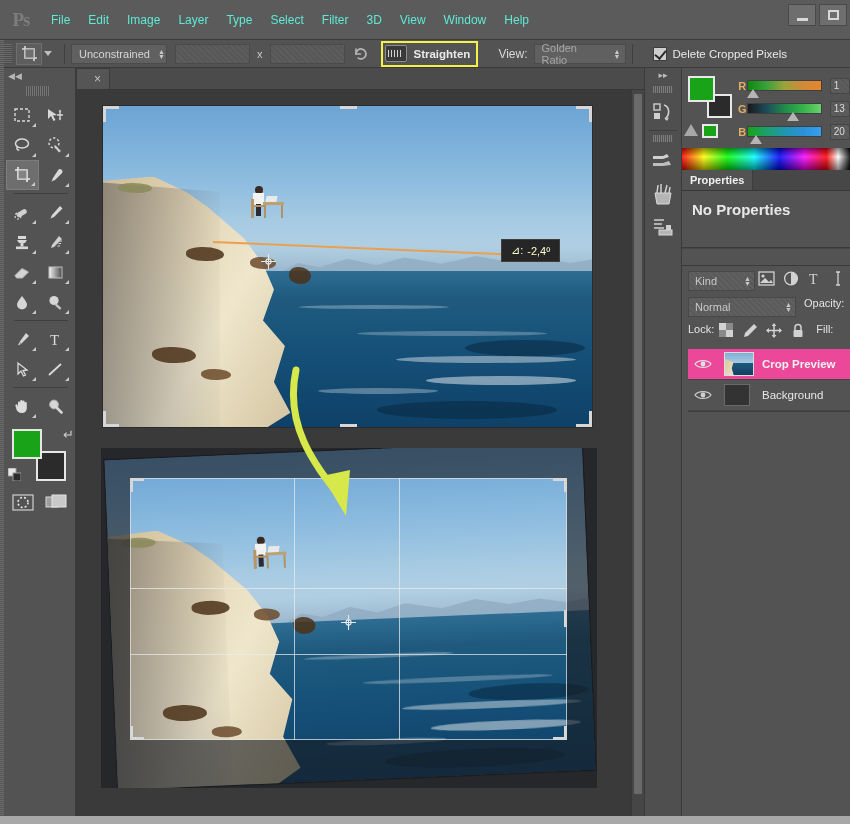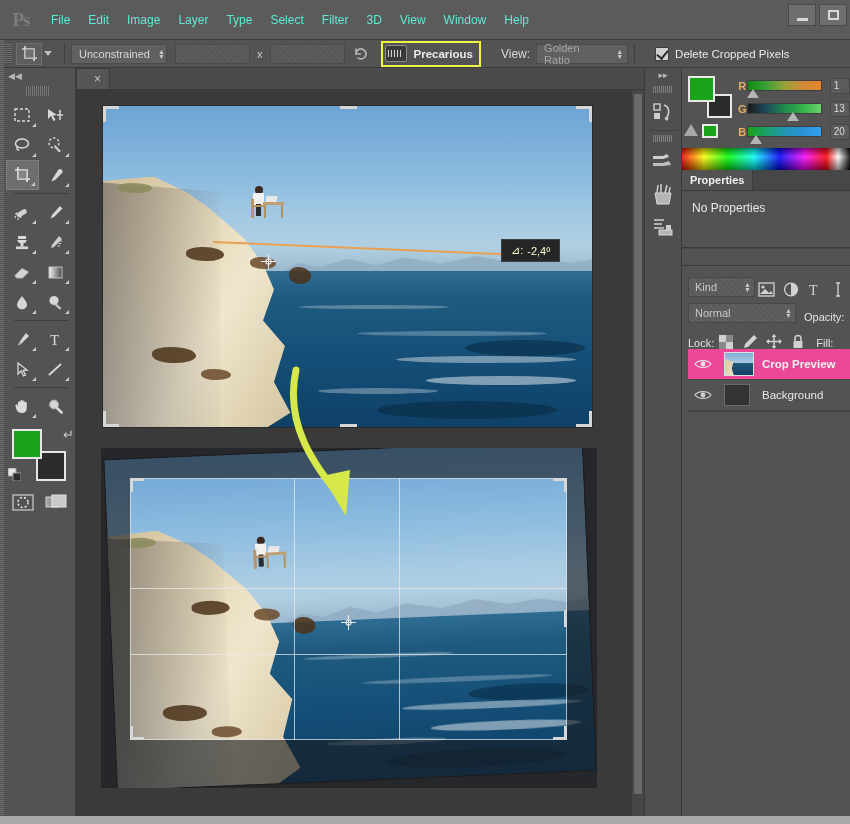--- a/index.html
+++ b/index.html
@@ -309,27 +309,27 @@
       #ff0000 0%, #ffff00 13%, #00ff00 27%, #00ffff 43%,
       #0000ff 58%, #ff00ff 73%, #ff0000 86%, #ffffff 93%, #000000 100%);
   }
   .spectrum:after {
     content:""; position:absolute; left:0; right:0; top:0; bottom:0;
     background: linear-gradient(to bottom, rgba(0,0,0,0.45), rgba(255,255,255,0.15) 40%, rgba(0,0,0,0.5));
   }
 
   
   .props-body { height: 56px; padding: 10px 0 0 10px; }
-  .props-text { font-size: 12px; font-weight: normal; color: #e8e8e8; }
+  .props-text { font-size: 15px; font-weight: bold; color: #e8e8e8; }
   .panel-divider { height: 1px; background: #3a3a3a; }
   .panel-gap { height: 18px; background: #535353; border-top: 1px solid #464646; border-bottom: 1px solid #3a3a3a; }
 
   
   .layers-ctrl { padding: 5px 0 0 6px; }
-  .lrow { display: flex; align-items: flex-end; height: 26px; }
+  .lrow { display: flex; align-items: flex-start; height: 26px; }
   .kind-select {
     width: 72px; height: 20px; background: #5d5d5d; border: 1px solid #484848;
     display: flex; align-items: center; padding: 0 3px 0 6px; font-size: 11px; color: #c8c8c8;
     background-image: repeating-linear-gradient(45deg,#5a5a5a 0 2px,#606060 2px 4px);
   }
   .filter-ico { width: 26px; display: flex; align-items: center; justify-content: center; color: #d0d0d0; }
   .mode-select {
     width: 108px; height: 20px; background: #5d5d5d; border: 1px solid #484848;
     display: flex; align-items: center; padding: 0 3px 0 6px; font-size: 11px; color: #c8c8c8;
     background-image: repeating-linear-gradient(45deg,#5a5a5a 0 2px,#606060 2px 4px);
@@ -415,21 +415,21 @@
 
   <svg class="reset-icon" viewBox="0 0 16 16">
     <path d="M3 8 a5 5 0 1 1 2.2 4.1" stroke="#b4b4b4" stroke-width="1.7" fill="none" stroke-linecap="round"></path>
     <path d="M3 3.2 L3 8 L7.4 8" stroke="#b4b4b4" stroke-width="1.7" fill="none" stroke-linecap="round"></path>
   </svg>
 
   <div class="straighten-wrap">
     <div class="straighten-icon">
         <span class="bars"></span>
       </div>
-    <span class="straighten-label">Precarious</span>
+    <span class="straighten-label">Straighten</span>
   </div>
 
   <span class="view-label">View:</span>
   <div class="select-box" style="width:92px;margin-left:6px;color:#a6a6a6">
     <span>Golden Ratio</span>
     <span class="arrows">
         <span>▲</span>
         <span>▼</span>
       </span>
   </div>

